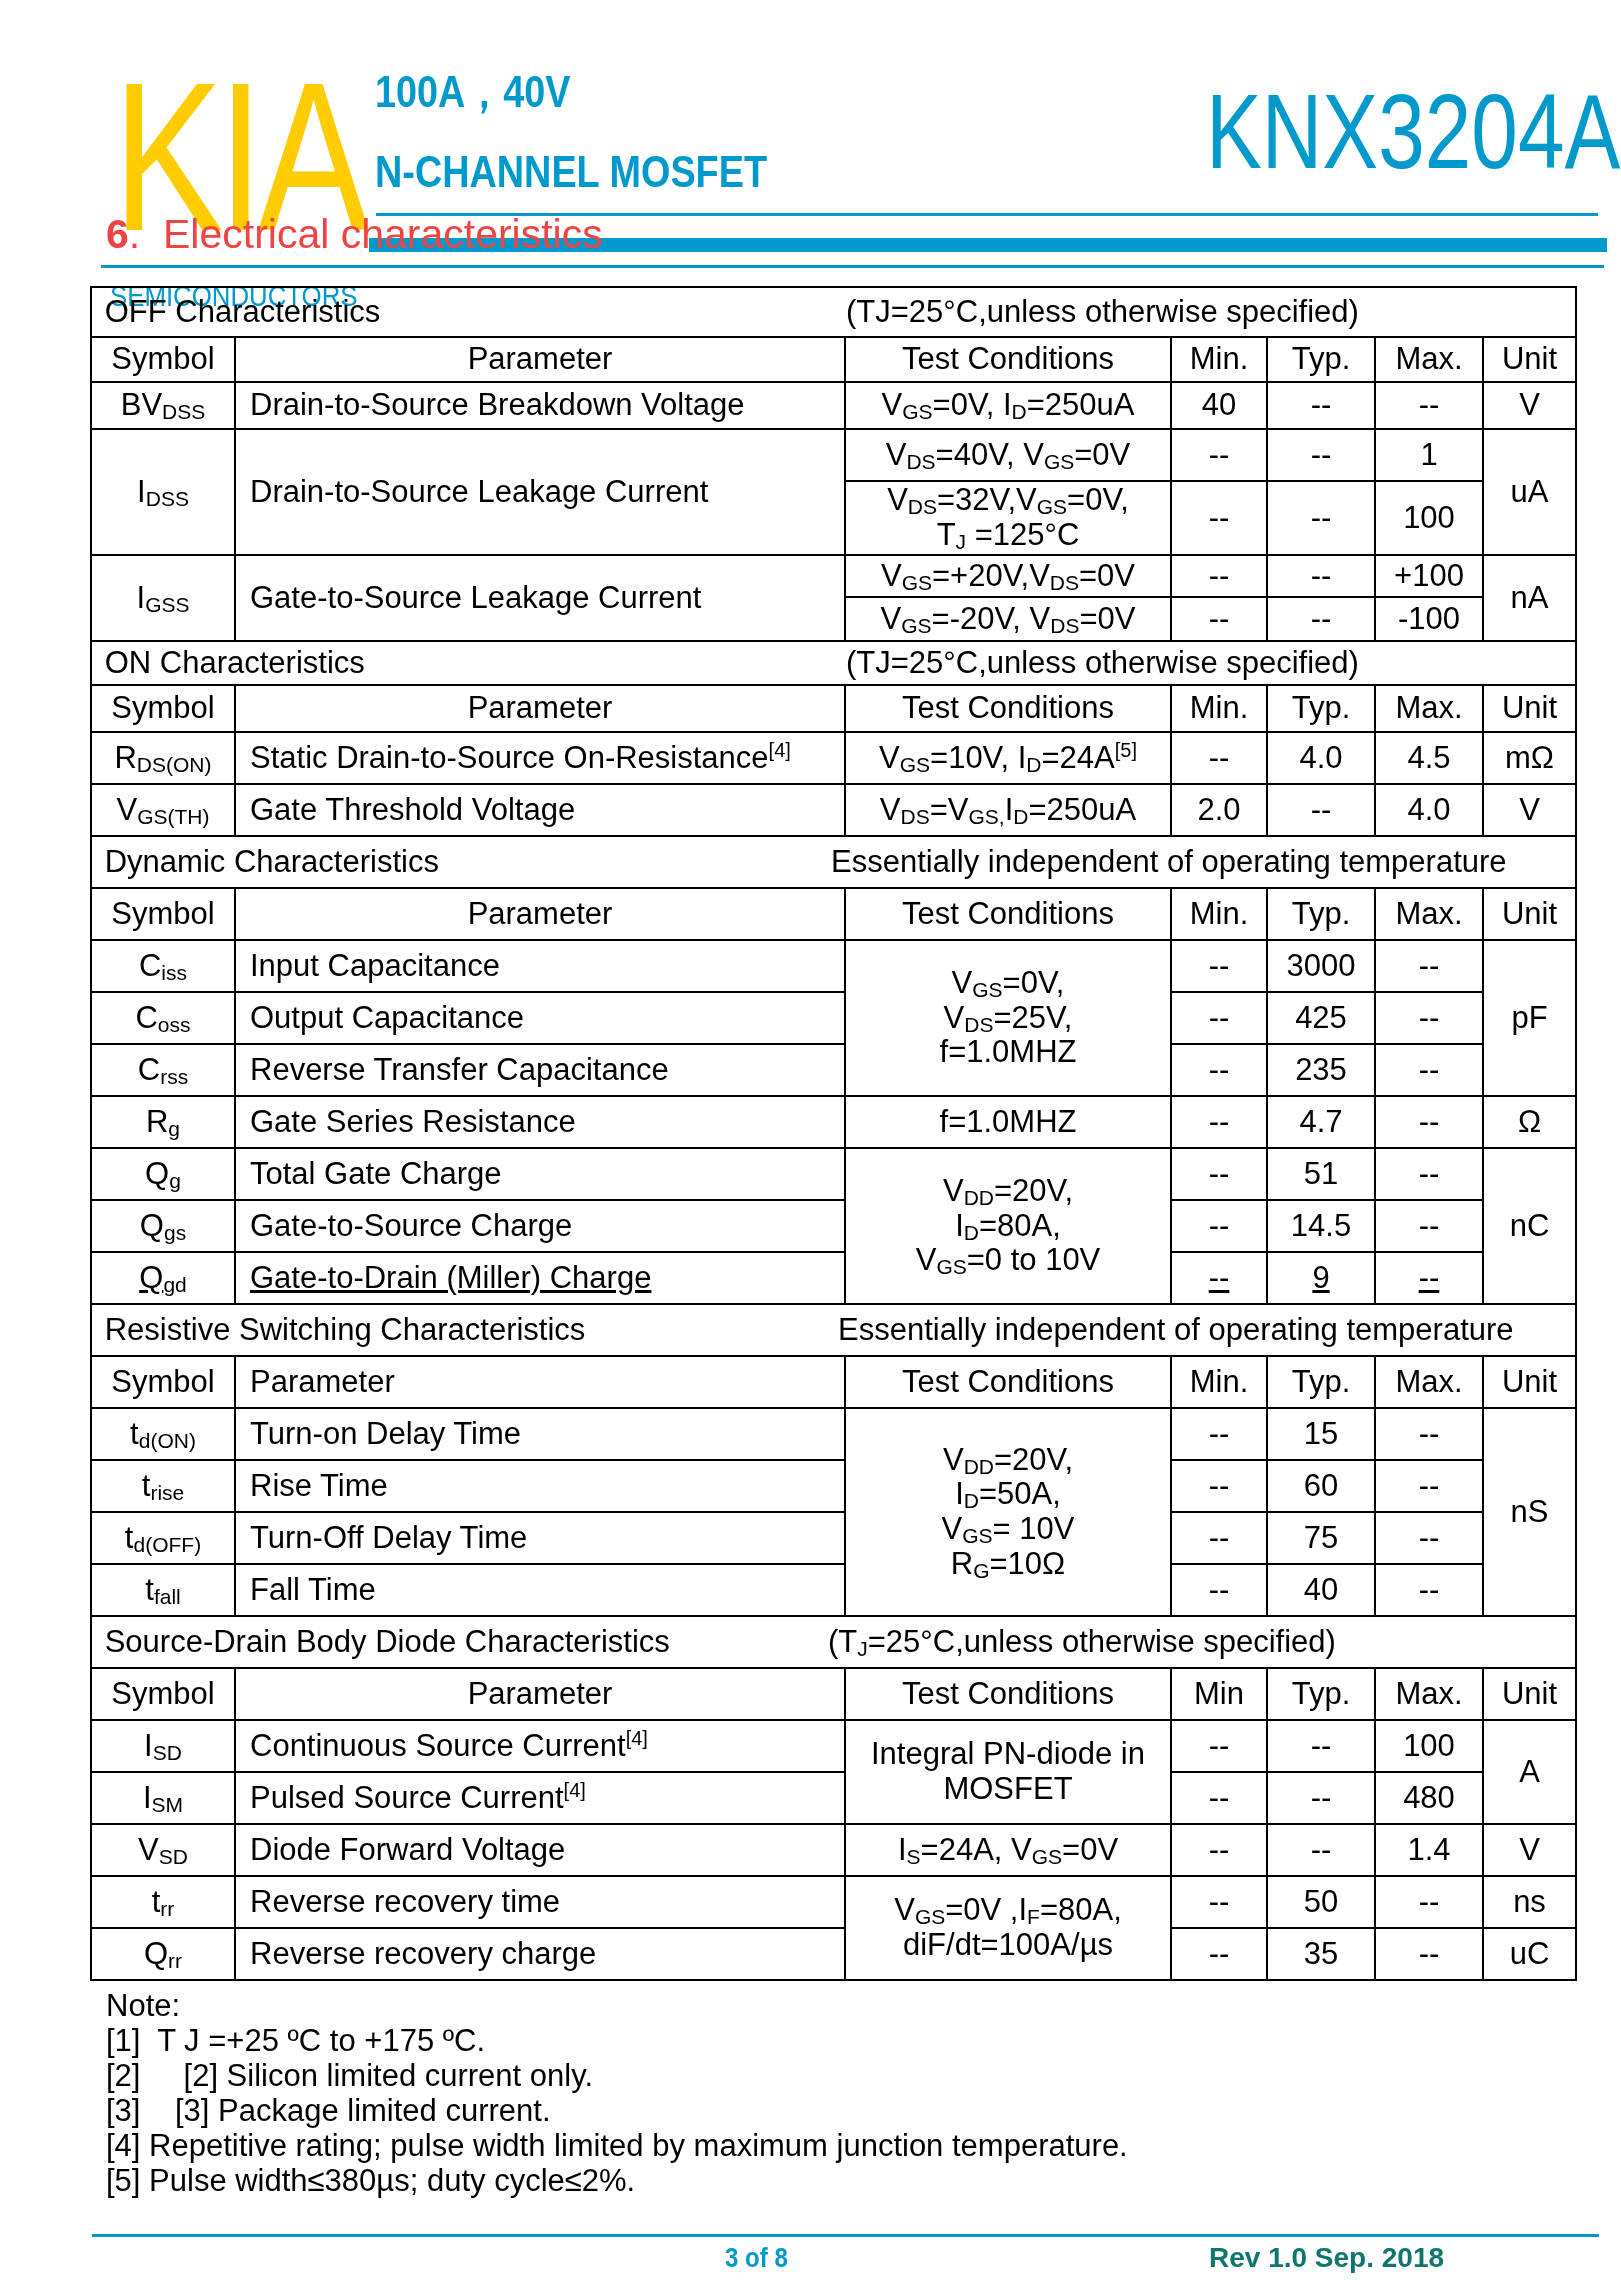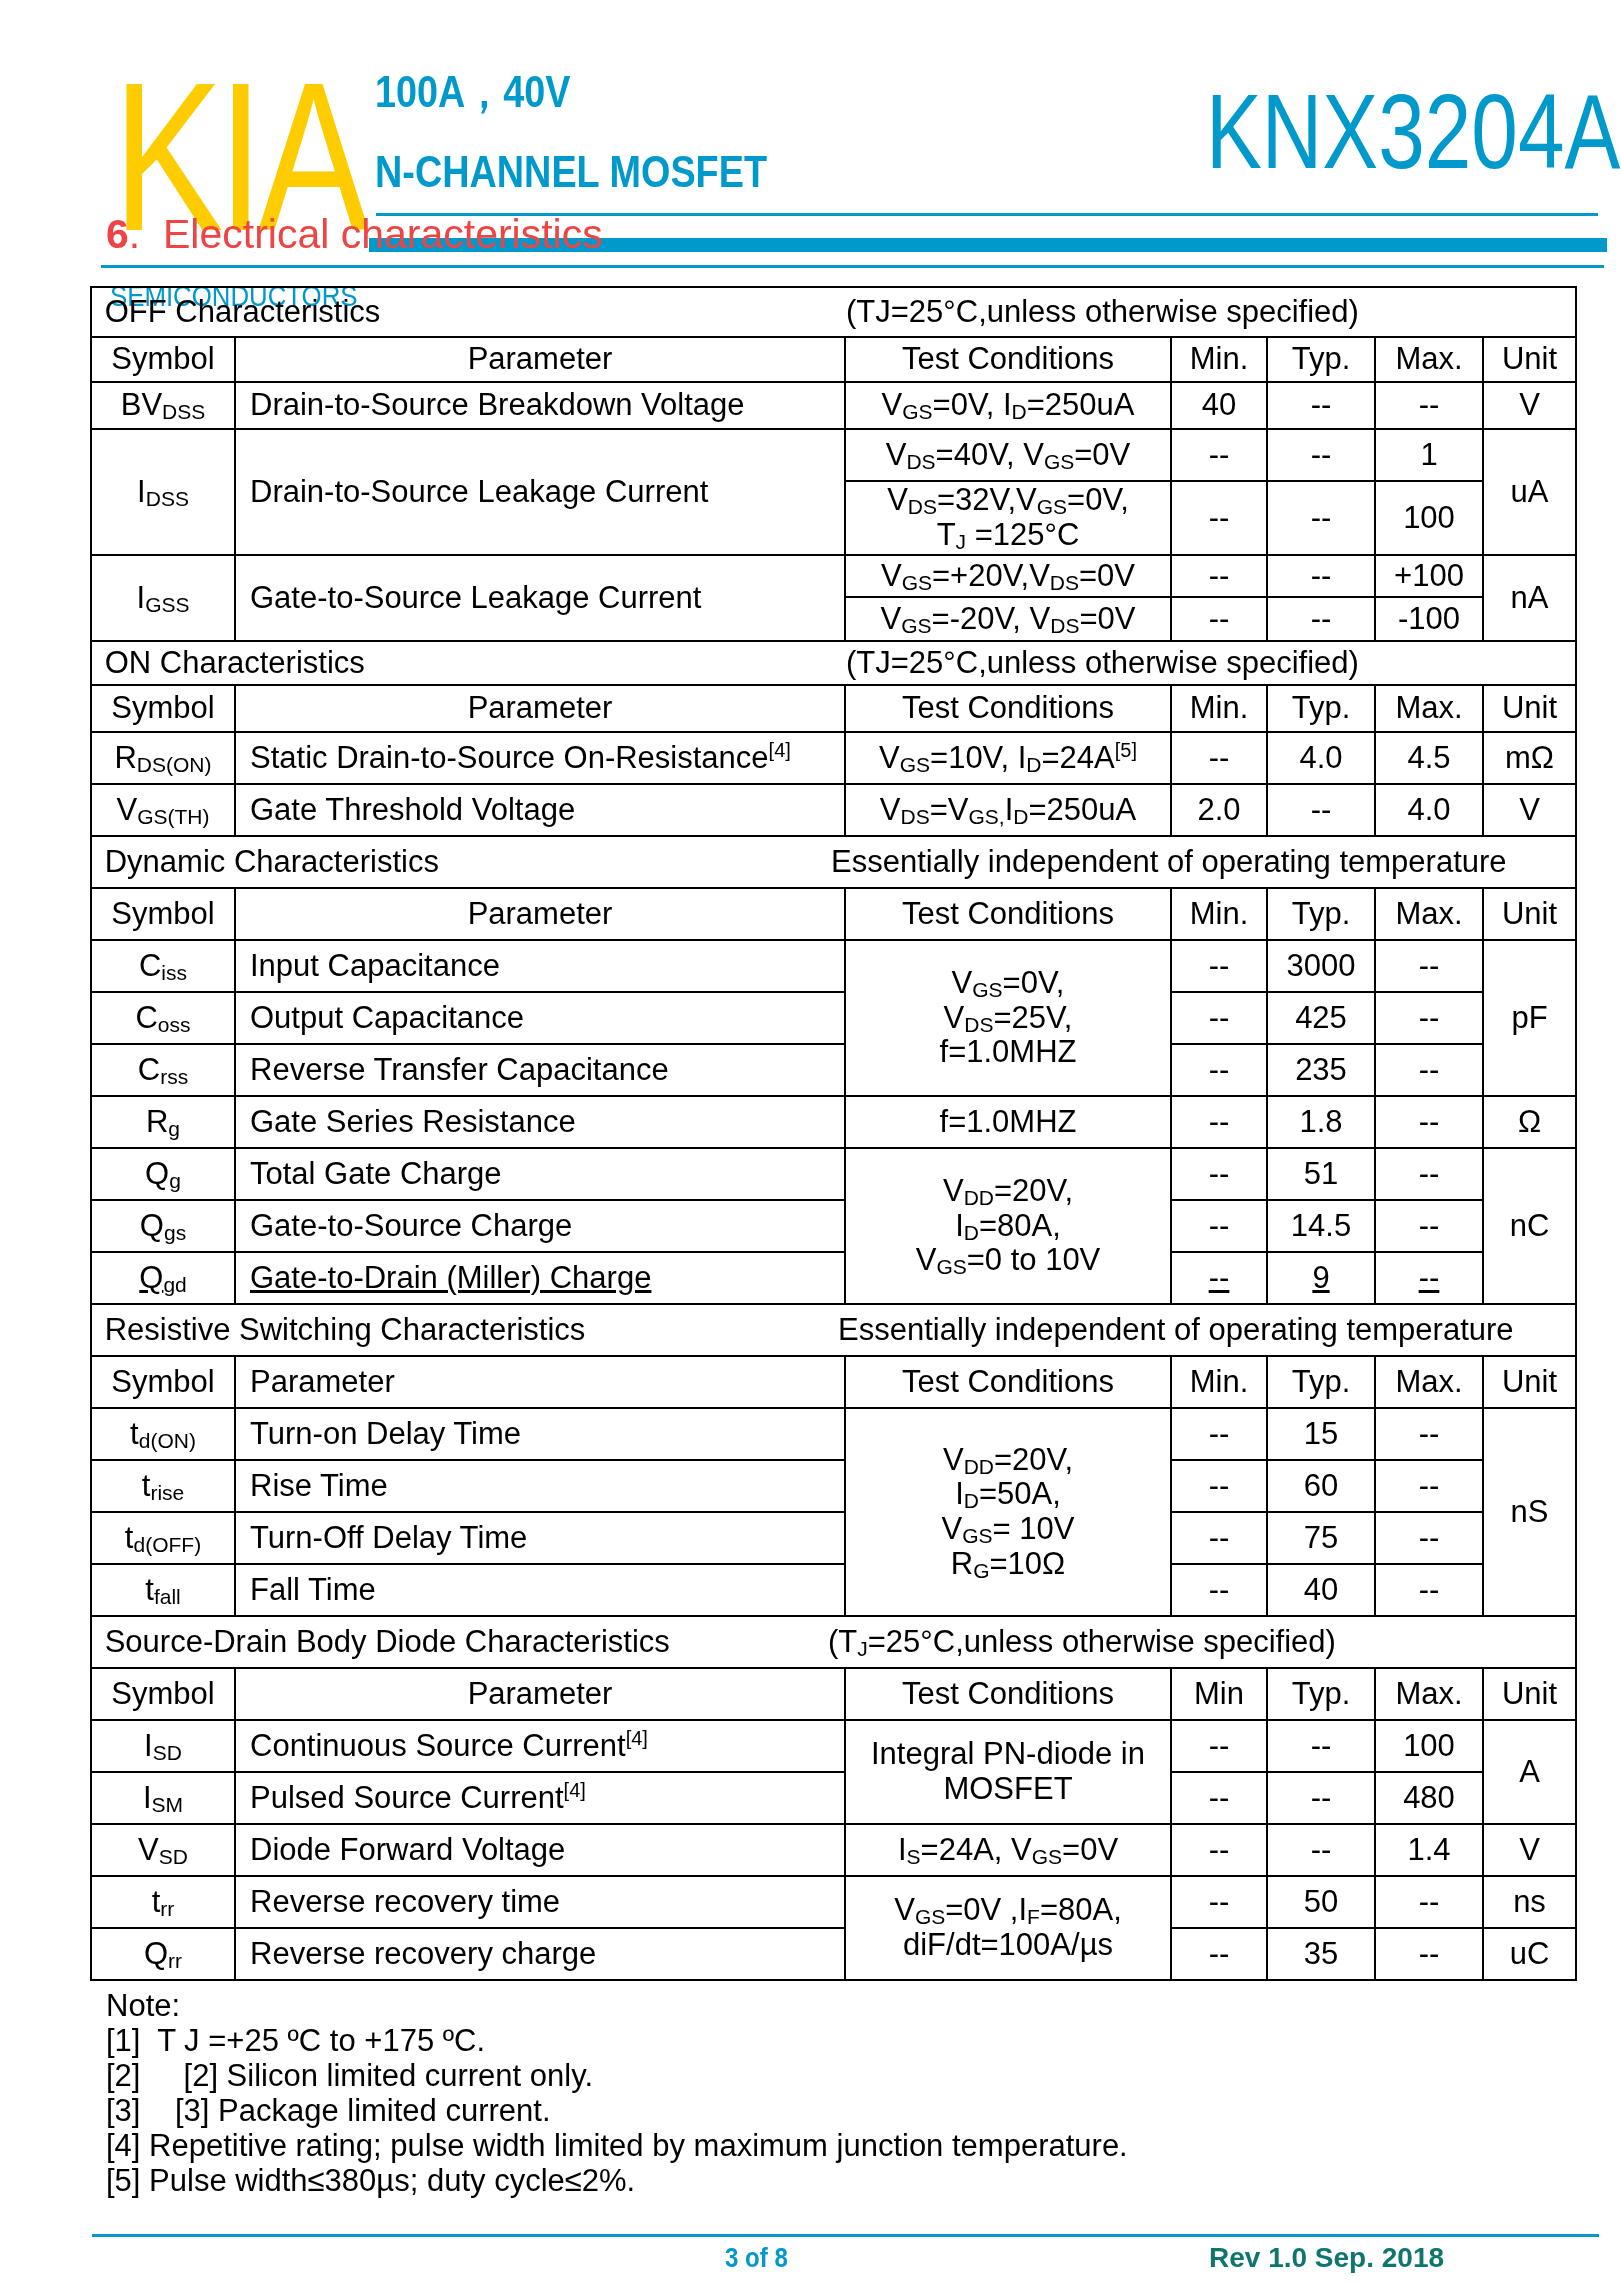--- a/index.html
+++ b/index.html
@@ -178,21 +178,21 @@
         <td class="param">Reverse Transfer Capacitance</td>
         <td>--</td>
         <td>235</td>
         <td>--</td>
       </tr>
       <tr style="height: 52px;">
         <td>R<sub>g</sub></td>
         <td class="param">Gate Series Resistance</td>
         <td>f=1.0MHZ</td>
         <td>--</td>
-        <td>1.8</td>
+        <td>4.7</td>
         <td>--</td>
         <td>Ω</td>
       </tr>
       <tr style="height: 52px; margin-left: 16px;">
         <td>Q<sub>g</sub></td>
         <td class="param">Total Gate Charge</td>
         <td rowspan="3">V<sub>DD</sub>=20V,<br>I<sub>D</sub>=80A,<br>V<sub>GS</sub>=0 to 10V</td>
         <td>--</td>
         <td>51</td>
         <td>--</td>

